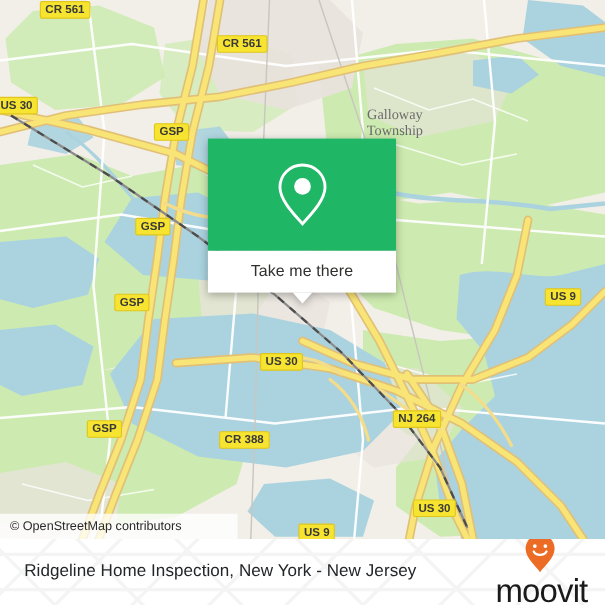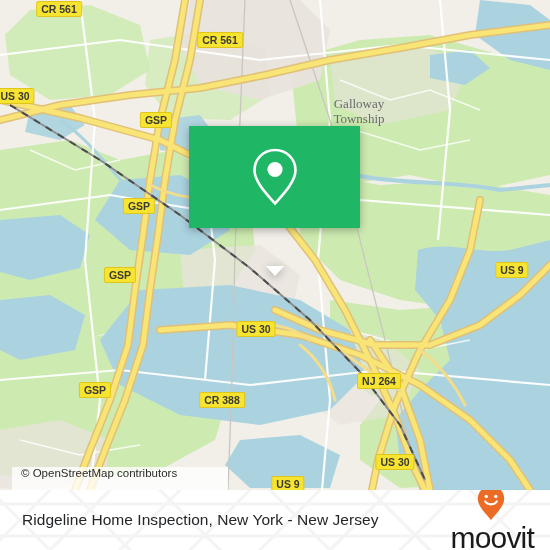--- a/index.html
+++ b/index.html
@@ -49,24 +49,24 @@
     left: 50%; top: 140px;
     margin-left: -9px;
     width: 0; height: 0;
     border-left: 9px solid transparent;
     border-right: 9px solid transparent;
     border-top: 10px solid #ffffff;
   }
 
   
   #attrib {
-    position: absolute; left: 12px; top: 467px;
+    position: absolute; left: 0; top: 467px;
     height: 23px; width: 216px;
     background: rgba(255,255,255,0.78);
-    display: flex; 
+    display: flex; align-items: center;
     padding-left: 9px;
     z-index: 30;
     font-size: 11.5px;
     color: #2a2a2a;
     white-space: nowrap;
   }
 
   
   #footer {
     position: absolute; left: 0; top: 490px;
@@ -234,20 +234,23 @@
         <div style="position: absolute; left: 395px; top: 462px; transform: translate(-50%, -50%); background: rgb(247, 228, 49); border: 1.5px solid rgb(224, 197, 26); border-radius: 2px; padding: 1px 4px; font: bold 10.5px / 12px &quot;Liberation Sans&quot;, sans-serif; color: rgb(58, 58, 56); white-space: nowrap;"><span>US 30</span></div>
         <div style="position: absolute; left: 288px; top: 484px; transform: translate(-50%, -50%); background: rgb(247, 228, 49); border: 1.5px solid rgb(224, 197, 26); border-radius: 2px; padding: 1px 4px; font: bold 10.5px / 12px &quot;Liberation Sans&quot;, sans-serif; color: rgb(58, 58, 56); white-space: nowrap;"><span>US 9</span></div>
       </div>
 
     <div id="popup">
       <div id="popup-head">
         <svg width="52" height="62" viewBox="0 0 52 62">
           <path d="M26 4 C14.5 4 5.5 13 5.5 24.3 C5.5 36.5 20 50.5 26 57.5 C32 50.5 46.5 36.5 46.5 24.3 C46.5 13 37.5 4 26 4 Z" fill="none" stroke="#ffffff" stroke-width="2.6"></path>
           <circle cx="26" cy="23.5" r="7.6" fill="#ffffff"></circle>
         </svg>
+      </div>
+      <div id="popup-body">
+        <span id="popup-label">Take me there</span>
       </div>
       <div id="popup-tail"></div>
     </div>
 
     <div id="attrib">
       <span>© OpenStreetMap contributors</span>
     </div>
   </div>
 
   <div id="footer">

